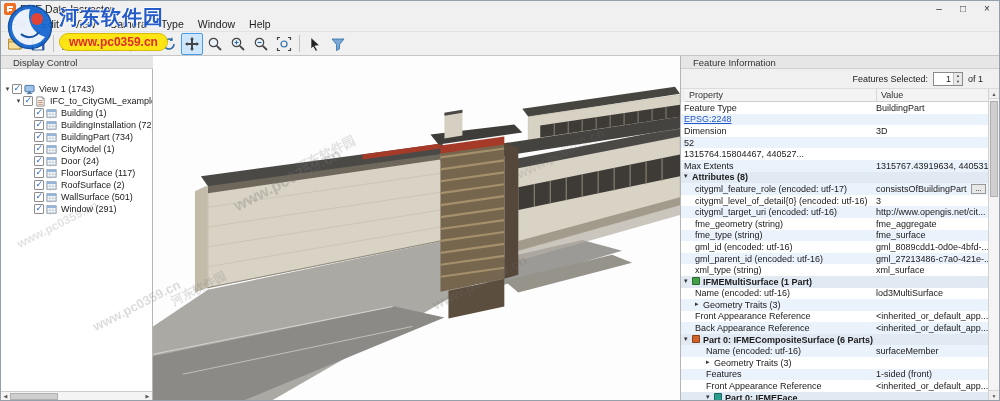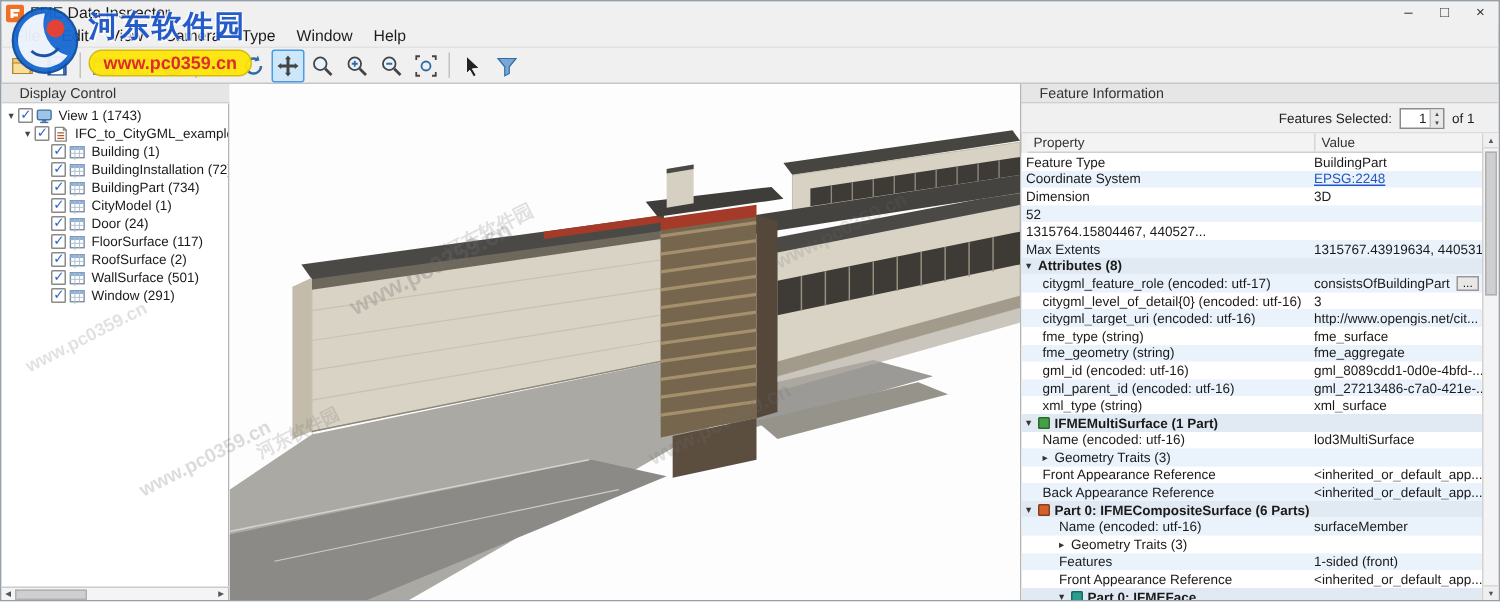--- a/index.html
+++ b/index.html
@@ -22,21 +22,21 @@
   .tbtn{width:22px;height:22px;display:flex;align-items:center;justify-content:center;
     border:1px solid transparent;border-radius:2px}
   .tbtn.active{background:#cde6fa;border-color:#4a9be8}
   .tsep{width:1px;height:17px;background:#c2c2c2;margin:0 3px}
 
   
   .left-panel{position:absolute;left:0;top:55px;bottom:0;width:152px;background:#f0f0f0}
   .panel-title{height:13px;line-height:13px;padding-left:12px;font-size:9.5px;color:#333;
     background:#e6e6e6;border-bottom:1px solid #cfcfcf}
   .tree{position:absolute;left:0;top:13px;right:0;bottom:9px;background:#fff;
-    border-right:1px solid #b5b5b5;overflow:hidden;padding-top:2px}
+    border-right:1px solid #b5b5b5;overflow:hidden;padding-top:14px}
   .tree-row{display:flex;align-items:center;height:12px;white-space:nowrap;padding-left:2px}
   .t-ind{flex:none}
   .t-caret{width:9px;font-size:7px;color:#444;text-align:center;flex:none}
   .t-check{width:10px;height:10px;border:1px solid #8a8a8a;border-radius:1px;background:#fff;
     margin-right:2px;flex:none;position:relative}
   .t-check::after{content:"✓";position:absolute;left:0.5px;top:-2.5px;font-size:9px;
     color:#2a6acb;font-weight:bold}
   .t-icon{width:13px;height:11px;margin-right:2px;flex:none;display:flex;align-items:center}
   .t-label{font-size:9px;color:#1a1a1a}
   .hscroll{position:absolute;left:0;bottom:0;height:9px;width:152px;background:#f4f4f4;
@@ -60,21 +60,21 @@
   .spin-up,.spin-dn{flex:1;font-size:4px;line-height:6px;text-align:center;color:#444;background:#e8e8e8}
   .thead{position:absolute;top:33px;height:13px;left:4px;right:11px;background:#f3f3f3;
     border-bottom:1px solid #cfcfcf;display:flex}
   .th{font-size:9px;color:#333;line-height:12px;padding-left:4px}
   .th.prop{width:192px;border-right:1px solid #d6d6d6}
   .th.val{flex:1}
   .feature-rows{position:absolute;top:46px;left:0;right:11px;bottom:0;background:#fff;overflow:hidden}
   .trow{display:flex;height:11.6px;align-items:center}
   .trow:nth-child(even){background:#eaf2fb}
   .trow.section{background:#e1e9f2}
-  .cell{overflow:hidden;white-space:nowrap;display:flex;align-items:center}
+  .cell{overflow:hidden;white-space:nowrap;display:flex;}
   .cell.prop{width:192px;padding-left:3px;flex:none}
   .cell.val{flex:1;padding-left:3px}
   .caret{width:8px;font-size:7px;color:#333;flex:none}
   .gicon{width:8px;height:8px;margin-right:3px;border-radius:1px;border:1px solid rgba(0,0,0,.35);flex:none}
   .ptext,.vtext{font-size:9px;color:#1a1a1a}
   .section .ptext{font-weight:bold}
   .vtext.link{color:#2457c5;text-decoration:underline}
   .ell{margin-left:auto;margin-right:2px;width:15px;height:10px;font-size:8px;line-height:5px;
     border:1px solid #999;background:#e8e8e8;flex:none}
   .vscroll{position:absolute;right:0;top:33px;bottom:0;width:11px;background:#f4f4f4;border-left:1px solid #d2d2d2}
@@ -478,25 +478,20 @@
       <span class="indent" style="width: 0px;"></span>
 
       <span class="ptext">Feature Type</span>
     </div>
     <div class="cell val">
       <span class="vtext">BuildingPart</span>
 
     </div>
   </div>
         <div class="trow">
-    <div class="cell prop">
-      <span class="indent" style="width: 0px;"></span>
-
-      <span class="ptext">Coordinate System</span>
-    </div>
     <div class="cell val">
       <span class="vtext link">EPSG:2248</span>
 
     </div>
   </div>
         <div class="trow">
     <div class="cell prop">
       <span class="indent" style="width: 0px;"></span>
 
       <span class="ptext">Dimension</span>
@@ -571,35 +566,35 @@
     </div>
     <div class="cell val">
       <span class="vtext">http://www.opengis.net/cit...</span>
 
     </div>
   </div>
         <div class="trow">
     <div class="cell prop">
       <span class="indent" style="width: 11px;"></span>
 
+      <span class="ptext">fme_geometry (string)</span>
+    </div>
+    <div class="cell val">
+      <span class="vtext">fme_aggregate</span>
+
+    </div>
+  </div>
+        <div class="trow">
+    <div class="cell prop">
+      <span class="indent" style="width: 11px;"></span>
+
       <span class="ptext">fme_type (string)</span>
     </div>
     <div class="cell val">
       <span class="vtext">fme_surface</span>
-
-    </div>
-  </div>
-        <div class="trow">
-    <div class="cell prop">
-      <span class="indent" style="width: 11px;"></span>
-
-      <span class="ptext">fme_geometry (string)</span>
-    </div>
-    <div class="cell val">
-      <span class="vtext">fme_aggregate</span>
 
     </div>
   </div>
         <div class="trow">
     <div class="cell prop">
       <span class="indent" style="width: 11px;"></span>
 
       <span class="ptext">gml_id (encoded: utf-16)</span>
     </div>
     <div class="cell val">

